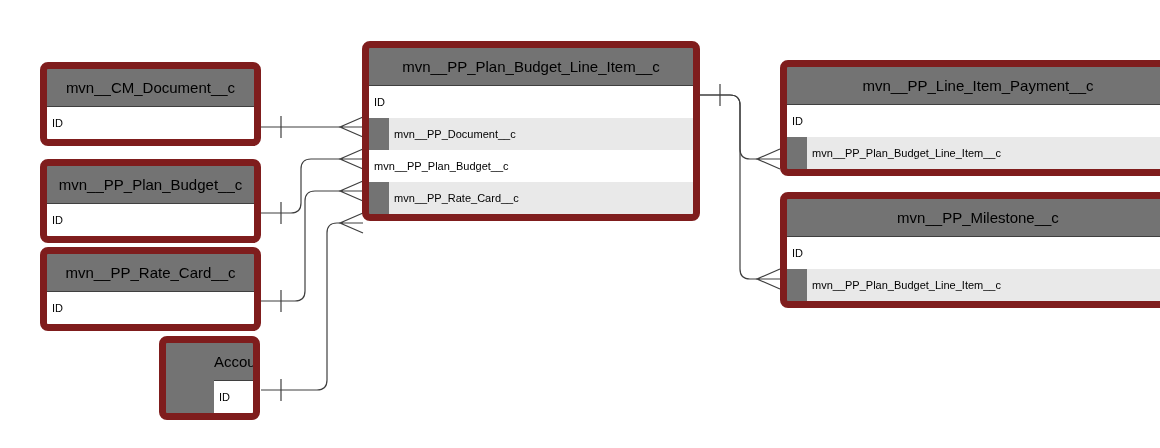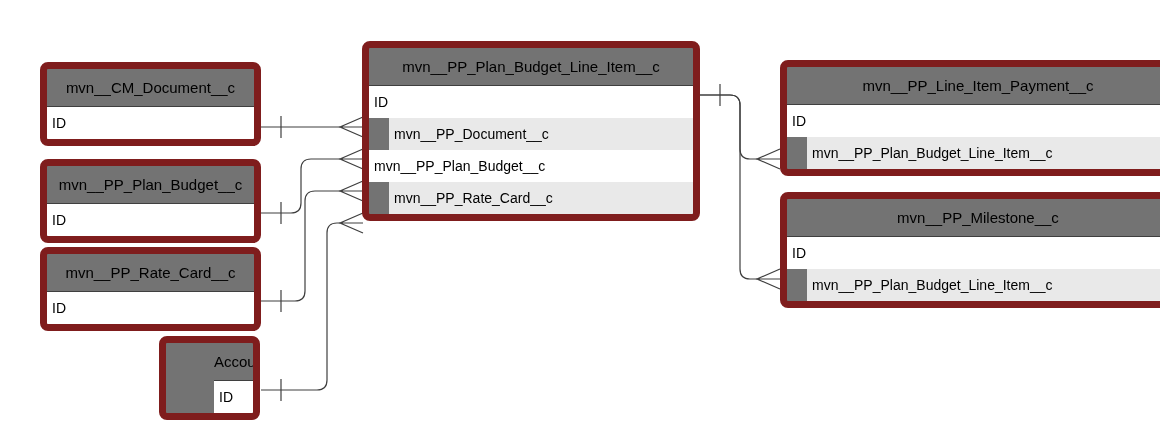--- a/index.html
+++ b/index.html
@@ -9,21 +9,21 @@
   }
   .er-table{
     position:absolute;box-sizing:border-box;background:#737373;
     border:7px solid #7f1d1d;border-radius:8px;overflow:hidden;
   }
   .t-title{
     height:37px;line-height:37px;text-align:center;
     border-bottom:1px solid #3f3f3f;font-size:15px;white-space:nowrap;
   }
   .t-row{
-    height:32px;line-height:32px;padding-left:5px;font-size:14px;
+    height:32px;line-height:32px;padding-left:5px;font-size:11px;
     white-space:nowrap;background:#ffffff;
   }
   .t-row.alt{background:#e9e9e9;margin-left:20px;}
   svg.edges{position:absolute;left:0;top:0;width:1160px;height:448px;}
   svg.edges path{fill:none;stroke:#3f3f3f;stroke-width:1.2;}
 </style>
 </head>
 <body>
 
 <div class="canvas">

